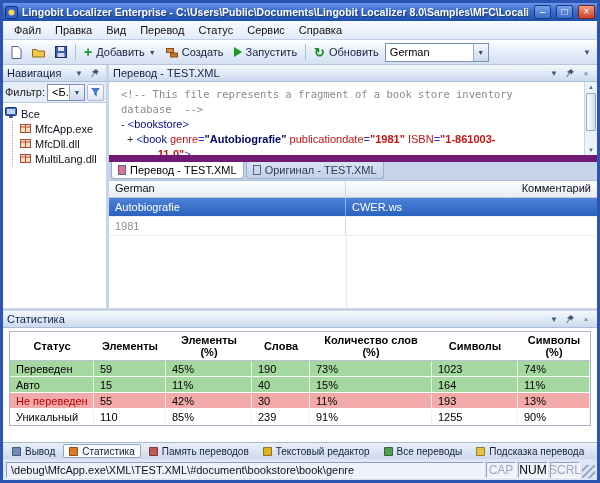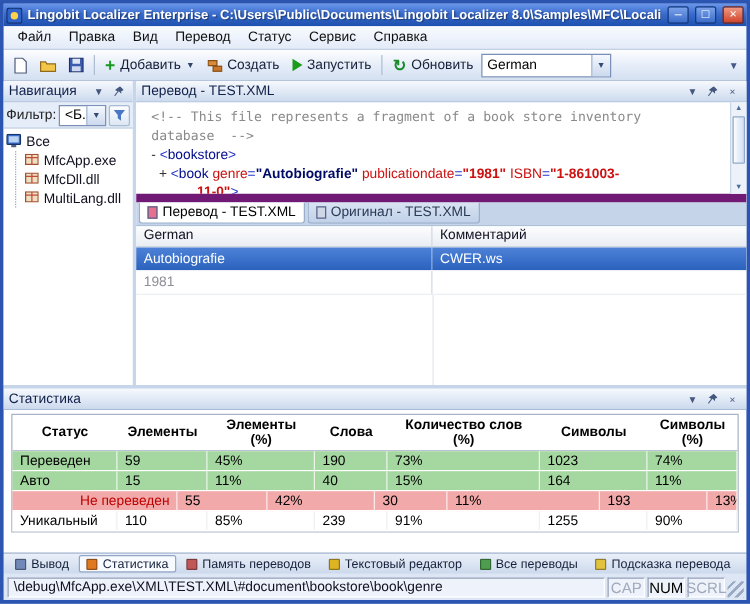--- a/index.html
+++ b/index.html
@@ -70,21 +70,21 @@
   .tabstrip{height:19px;flex:none;display:flex;gap:2px;padding:0 2px;background:#c6d4ea;border-bottom:1px solid #aebfd8;align-items:flex-start;}
   .etab{display:flex;align-items:center;gap:4px;height:17px;padding:0 6px;background:linear-gradient(#d9e3f2,#c1d1e8);border:1px solid #98aecb;border-top:none;border-radius:0 0 3px 3px;color:#2a3a55;white-space:nowrap;}
   .etab.active{background:#fff;color:#000;}
   .etab-icon{width:8px;height:10px;border:1px solid #56638a;background:#cfd6e6;}
   .etab.active .etab-icon{background:#e8708e;}
 
   
   .grid-header{height:17px;flex:none;display:flex;background:linear-gradient(#fcfdfe,#e9edf3);border-bottom:1px solid #c2cad6;font-size:11px;color:#101020;}
   .gcell{padding:1px 6px;white-space:nowrap;overflow:hidden;}
   .gcell.c0{width:237px;flex:none;border-right:1px solid #d2d8e2;}
-  .gcell.c1{flex:1;min-width:0;}
+  .gcell.c1{flex:1;min-width:0;text-align:right;}
   .grow{height:19px;flex:none;display:flex;align-items:center;background:#fff;border-bottom:1px solid #eceff4;}
   .grow .gcell{display:flex;align-items:center;height:100%;}
   .grow.sel{background:linear-gradient(#4e82d8,#2a62bd);color:#fff;}
   .grow.sel .gcell.c0{border-right:1px solid rgba(255,255,255,.45);}
   .grow.muted{color:#8e8e96;}
   .grid-fill{flex:1;position:relative;background:#fff;}
   .grid-fill::after{content:"";position:absolute;left:237px;top:0;bottom:0;width:1px;background:#e4e8ef;}
 
   
   .stats{height:134px;flex:none;display:flex;flex-direction:column;background:#fff;border-top:3px solid #c7d5ea;}
@@ -98,21 +98,21 @@
   .s3{width:58px;flex:none;}
   .s4{width:122px;flex:none;}
   .s5{width:86px;flex:none;}
   .s6{flex:1;min-width:0;}
   .srow{display:flex;border-bottom:1px solid #fff;height:16px;align-items:center;}
   .srow .scell{border-right:1px solid rgba(255,255,255,.75);height:100%;display:flex;align-items:center;white-space:nowrap;}
   .srow.tone-green{background:#a5d7a0;}
   .srow.tone-red{background:#f2a9a9;}
   .srow.tone-plain{background:#fff;}
   .srow.tone-plain .scell{border-right-color:#f0f0f4;}
-  .srow.tone-red .status{color:#c00000;margin-left:48px;}
+  .srow.tone-red .status{color:#c00000;}
 
   
   .btabs{height:17px;flex:none;display:flex;align-items:center;gap:2px;padding:0 3px;background:linear-gradient(#eaf0f9,#ccd9ec);border-top:1px solid #aab8cf;}
   .btab{display:flex;align-items:center;gap:4px;height:14px;padding:0 5px;font-size:10px;color:#15203a;border:1px solid transparent;white-space:nowrap;}
   .btab.active{background:#f7fafe;border-color:#93a6c6;border-radius:2px;}
   .btab-icon{width:9px;height:9px;flex:none;border:1px solid rgba(0,0,0,.35);border-radius:1px;}
   .i-output-icon{background:#7288b8;}
   .i-statistics-icon{background:#e07820;}
   .i-memory-icon{background:#c05858;}
   .i-editor-icon{background:#ddb522;}

